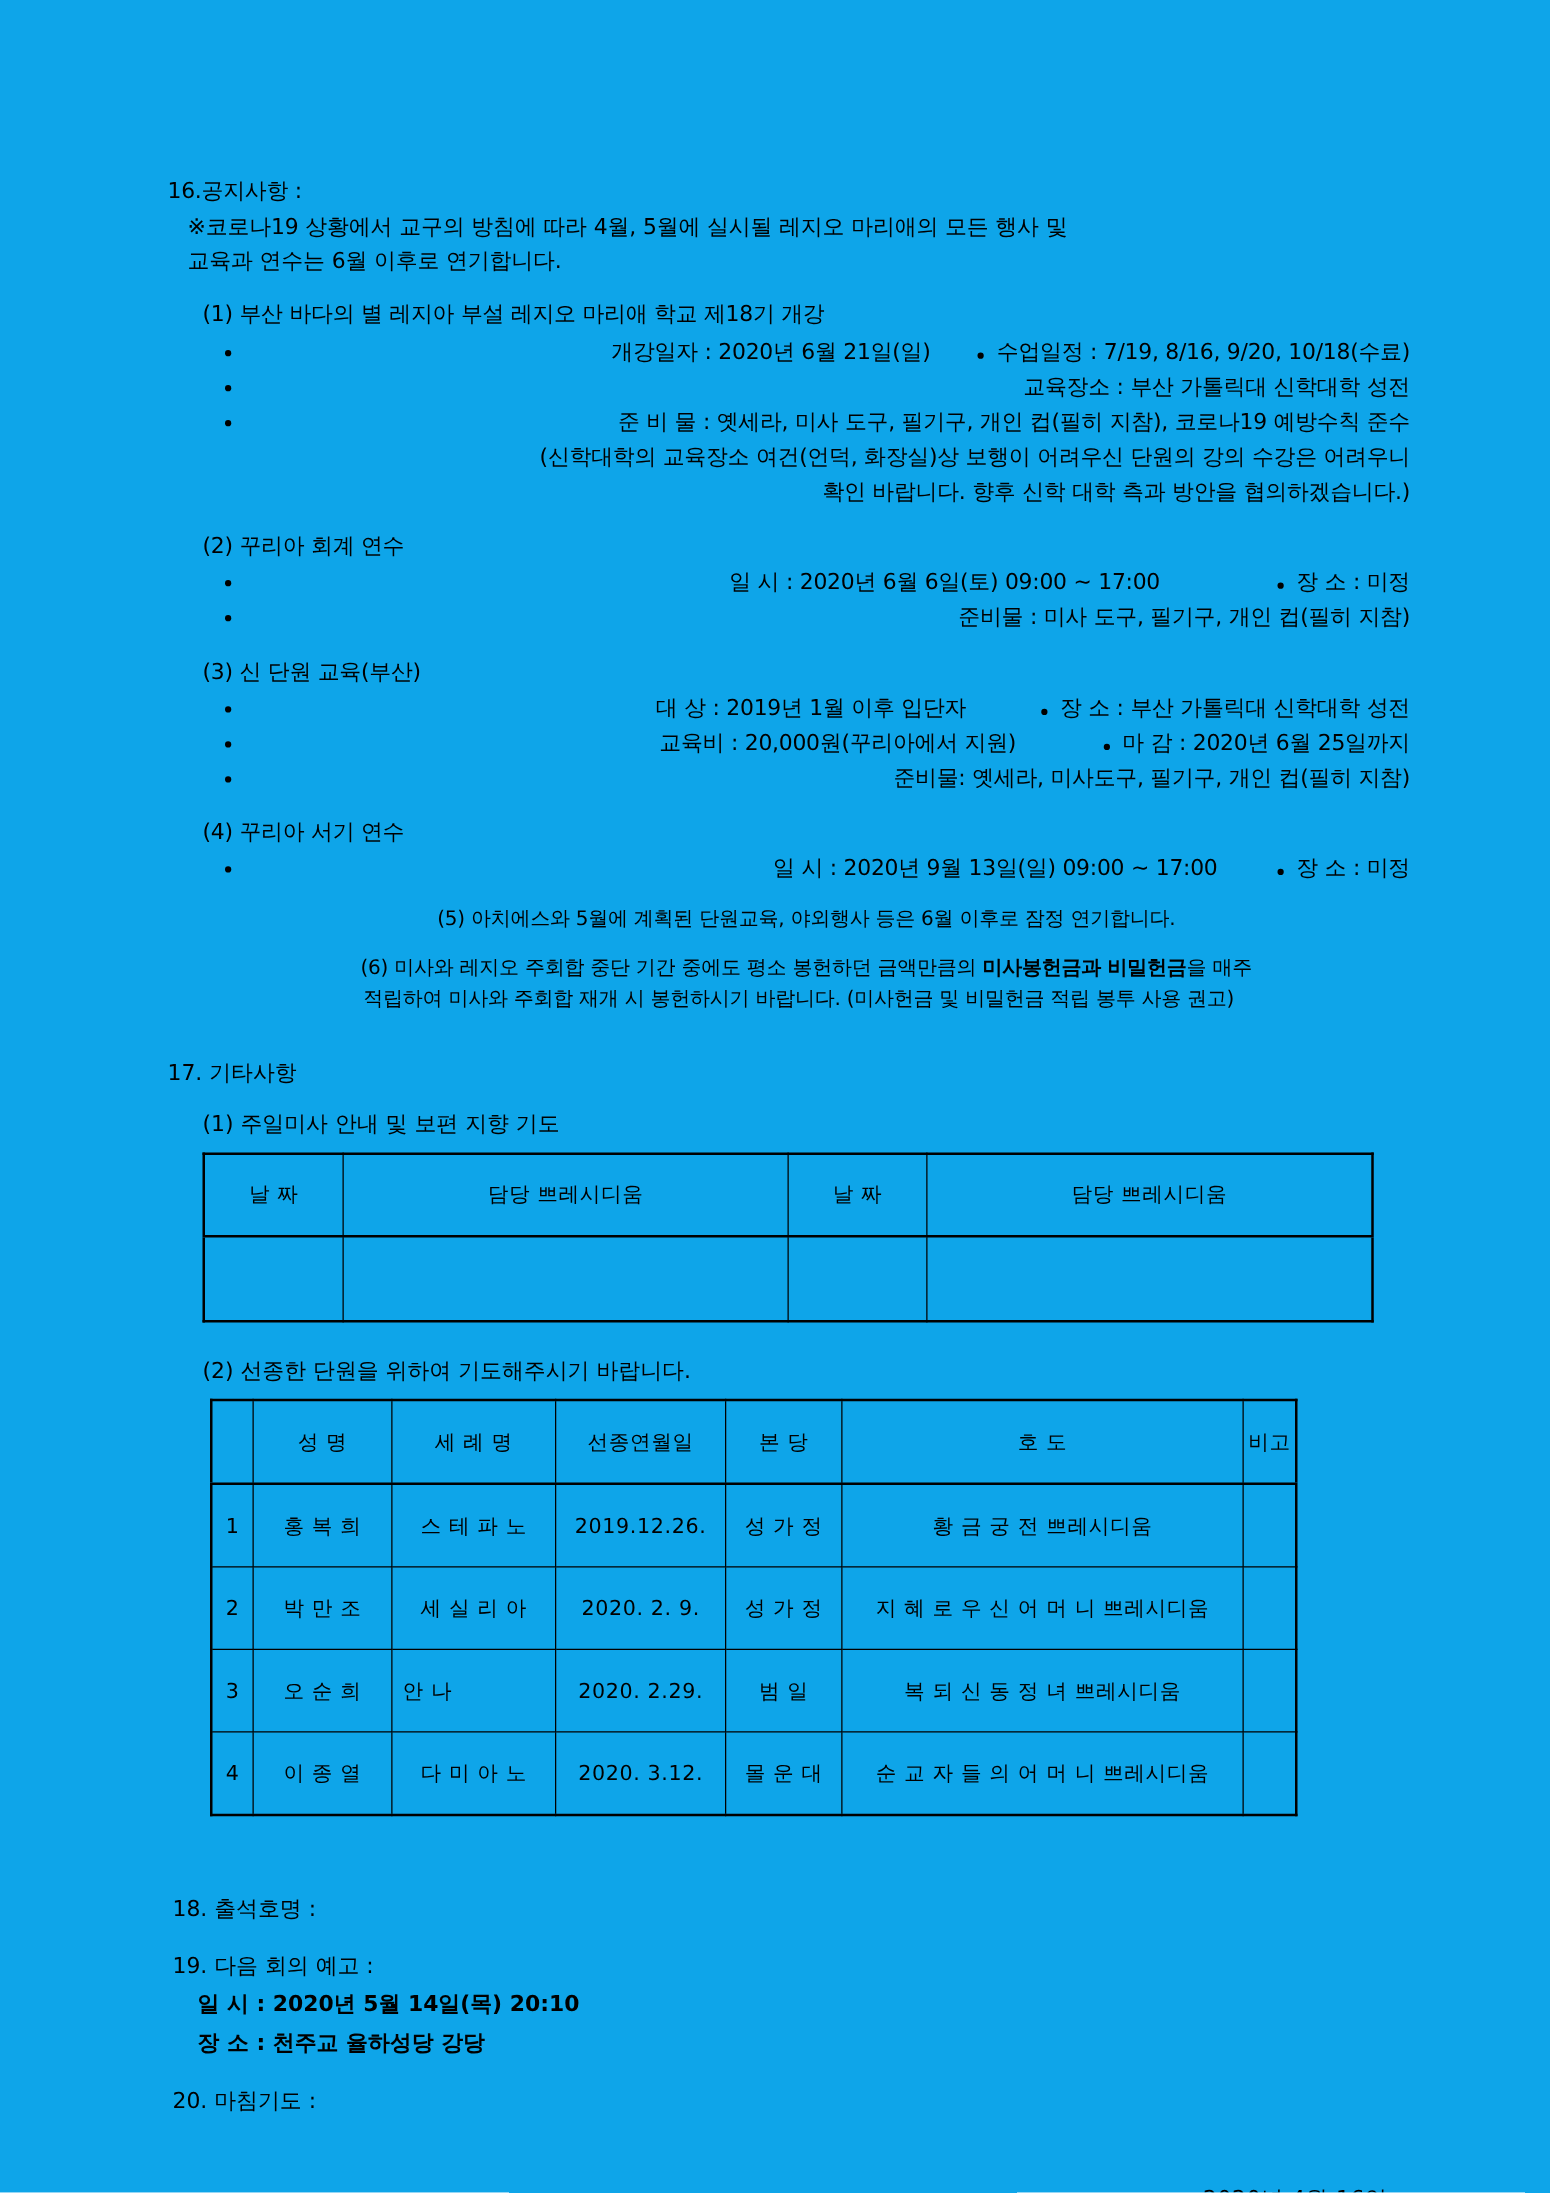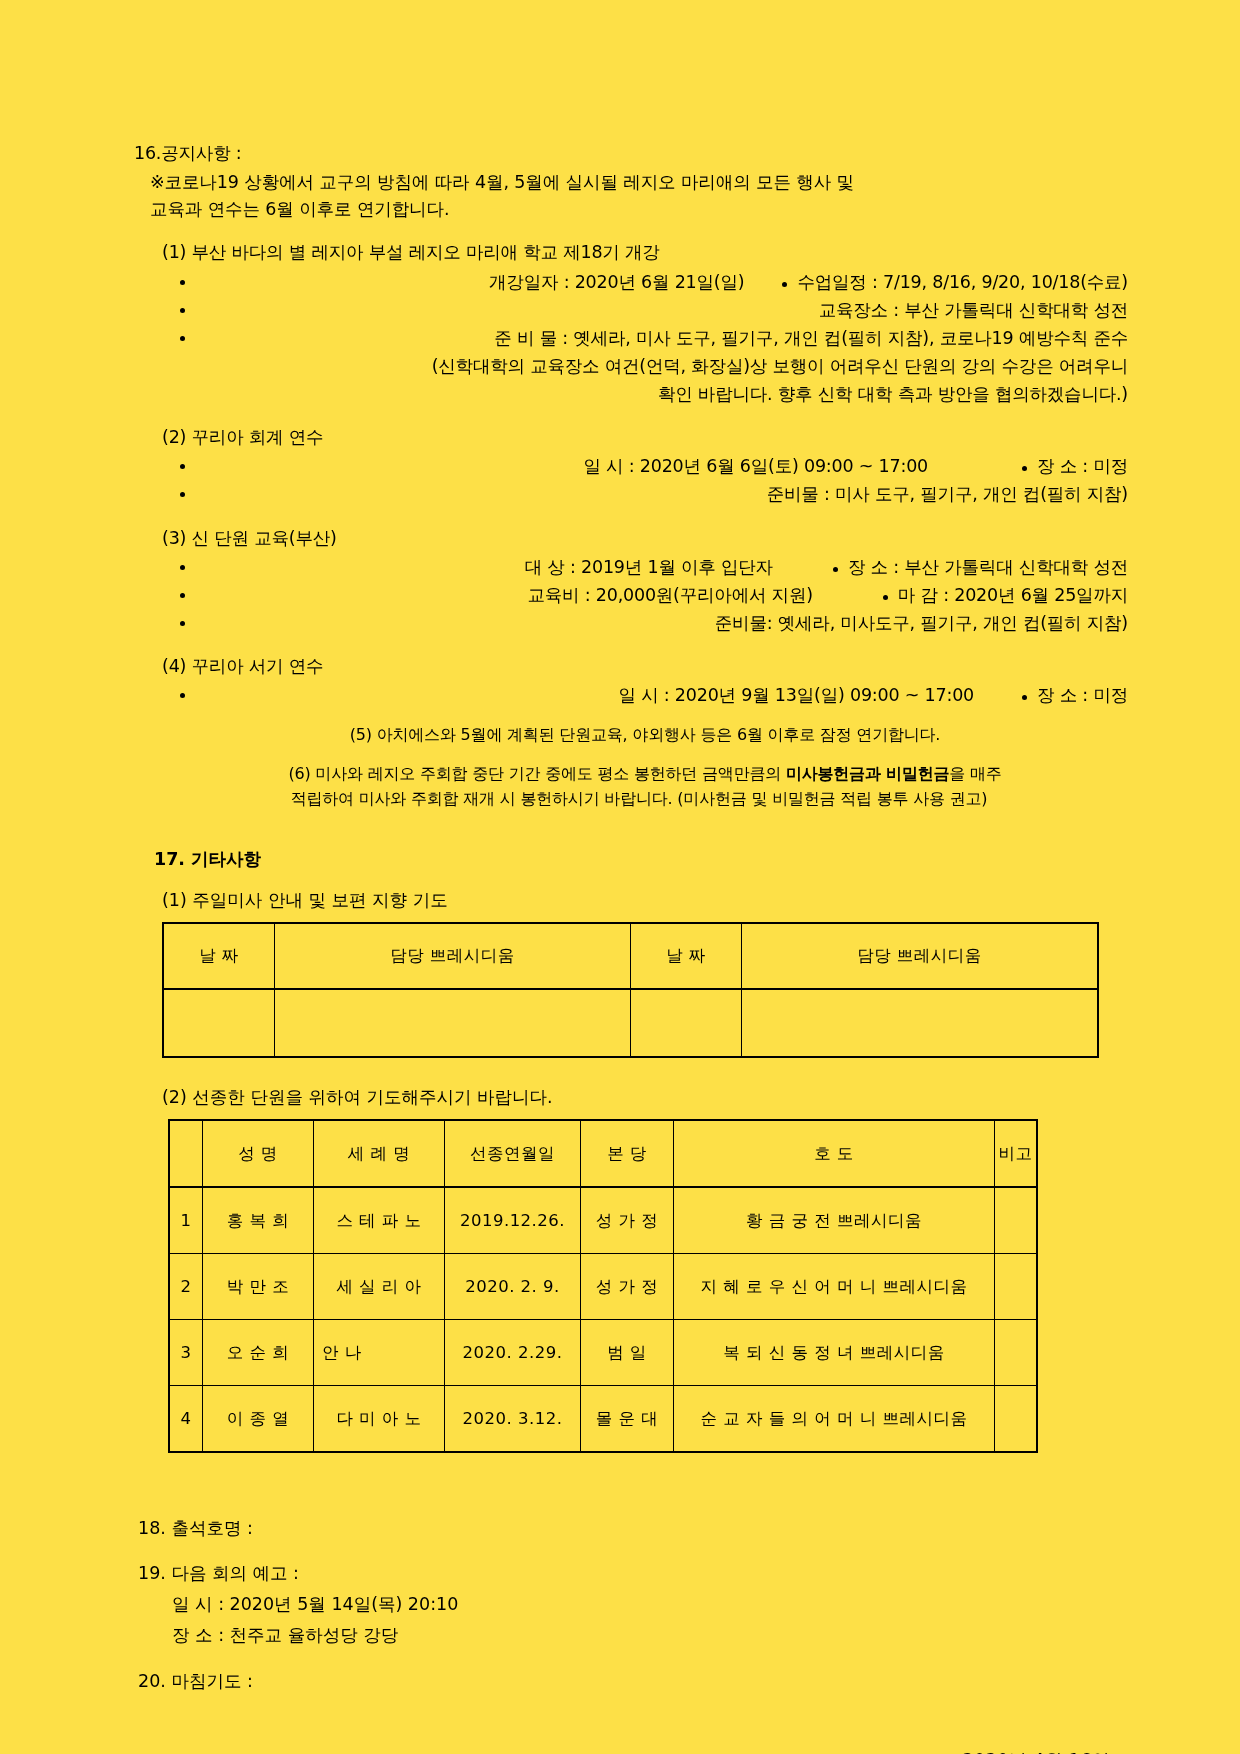--- a/index.html
+++ b/index.html
@@ -4,21 +4,21 @@
 <style>
   html, body {
     margin: 0;
     padding: 0;
     background: #ffffff;
   }
   .page {
     position: relative;
     width: 1240px;
     height: 1754px;
-    background: #fde047;
+    background: #0ea5e9;
     font-family: "DejaVu Sans", "Liberation Sans", sans-serif;
     color: #000000;
     box-sizing: border-box;
     padding: 140px 112px 0 134px;
     font-size: 17.5px;
     line-height: 1.55;
     overflow: hidden;
   }
 
   
@@ -97,21 +97,21 @@
     margin: 14px 0 0 28px;
     font-size: 16px;
     letter-spacing: -0.2px;
     text-align: center;
   }
   .para-indent .ln2 { display: block; margin-left: -12px; }
   b { font-weight: bold; }
 
   
   .sec17 { margin-top: 34px; }
-  .sec17-head { margin: 0 0 0 20px; font-size: 17.5px; font-weight: bold; }
+  .sec17-head { margin: 0 0 0 0; font-size: 17.5px; }
   .sec17-sub { margin: 14px 0 8px 28px; font-size: 17.5px; }
 
   table.doc-table {
     border-collapse: collapse;
     table-layout: fixed;
     font-size: 16.5px;
   }
   table.doc-table td, table.doc-table th {
     border: 1px solid #000;
     font-weight: normal;
@@ -151,22 +151,23 @@
   .hodo-head { letter-spacing: 0; }
 
   
   .tail { margin-top: 44px; }
   .tail .num-line {
     margin: 0 0 0 4px;
     padding-top: 18px;
     font-size: 17.5px;
   }
   .tail .detail {
-    margin: 4px 0 0 38px;
-    font-size: 17.5px;
+    margin: 4px 0 0 24px;
+    font-size: 17.5px;
+    font-weight: bold;
   }
 
   .signature {
     margin-top: 52px;
     text-align: right;
     padding-right: 18px;
     font-size: 17.5px;
     letter-spacing: 0.5px;
   }
   .signature .sig-line { margin-bottom: 22px; }

